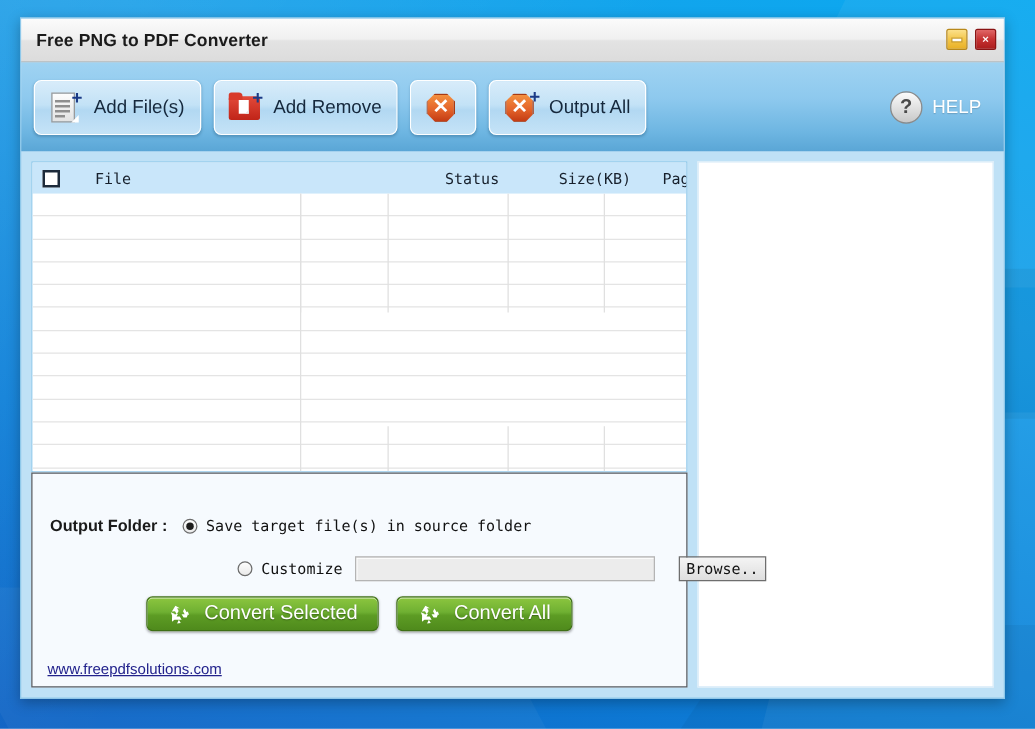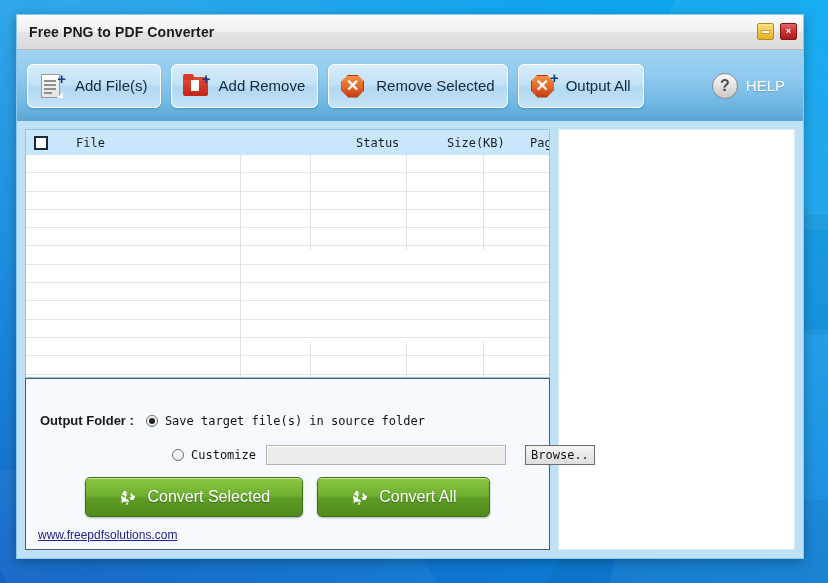--- a/index.html
+++ b/index.html
@@ -330,21 +330,21 @@
     border-radius: 50%;
     background: #1d1d1d;
   }
   .mono {
     font-family: "DejaVu Sans Mono", monospace;
     font-size: 12px;
     color: #111;
   }
   #customize-row {
     position: absolute;
-    left: 146px;
+    left: 164px;
     top: 66px;
     display: flex;
     align-items: center;
   }
   #customize-path-input {
     width: 240px;
     height: 20px;
     background: #ececec;
     border: 1px solid #b4b4b4;
     box-shadow: inset 1px 1px 0 #fff;
@@ -364,28 +364,28 @@
   }
   #convert-row {
     position: absolute;
     left: 0; right: 0;
     top: 98px;
     display: flex;
     justify-content: center;
     gap: 14px;
   }
   .green-btn {
-    height: 40px;
+    height: 28px;
     background: linear-gradient(to bottom,#8cc63f 0%,#6fb032 45%,#5d9c24 55%,#4f8a1c 100%);
     border: 1px solid #3f6f16;
     border-radius: 5px;
     box-shadow: inset 0 1px 0 rgba(255,255,255,0.5), 0 1px 2px rgba(0,0,0,0.3);
     display: flex;
     align-items: center;
-    padding: 0 32px;
+    padding: 0 16px;
     cursor: pointer;
     box-sizing: border-box;
   }
   .green-btn .label {
     color: #fff;
     font-size: 16px;
     margin-left: 9px;
     text-shadow: 0 1px 1px rgba(0,0,0,0.35);
     white-space: nowrap;
   }
@@ -453,21 +453,20 @@
       </div>
       <div class="tb-label">Add Remove</div>
     </div>
 
     <div class="tb-btn">
       <div class="tb-icon ico-x">
         <div class="oct">
             <span>✕</span>
           </div>
       </div>
-      <div class="tb-label">Remove Selected</div>
     </div>
 
     <div class="tb-btn">
       <div class="tb-icon ico-x">
         <div class="oct">
             <span>✕</span>
           </div>
         <div class="plus" style="right:-1px; top:-1px;">+</div>
       </div>
       <div class="tb-label">Output All</div>

